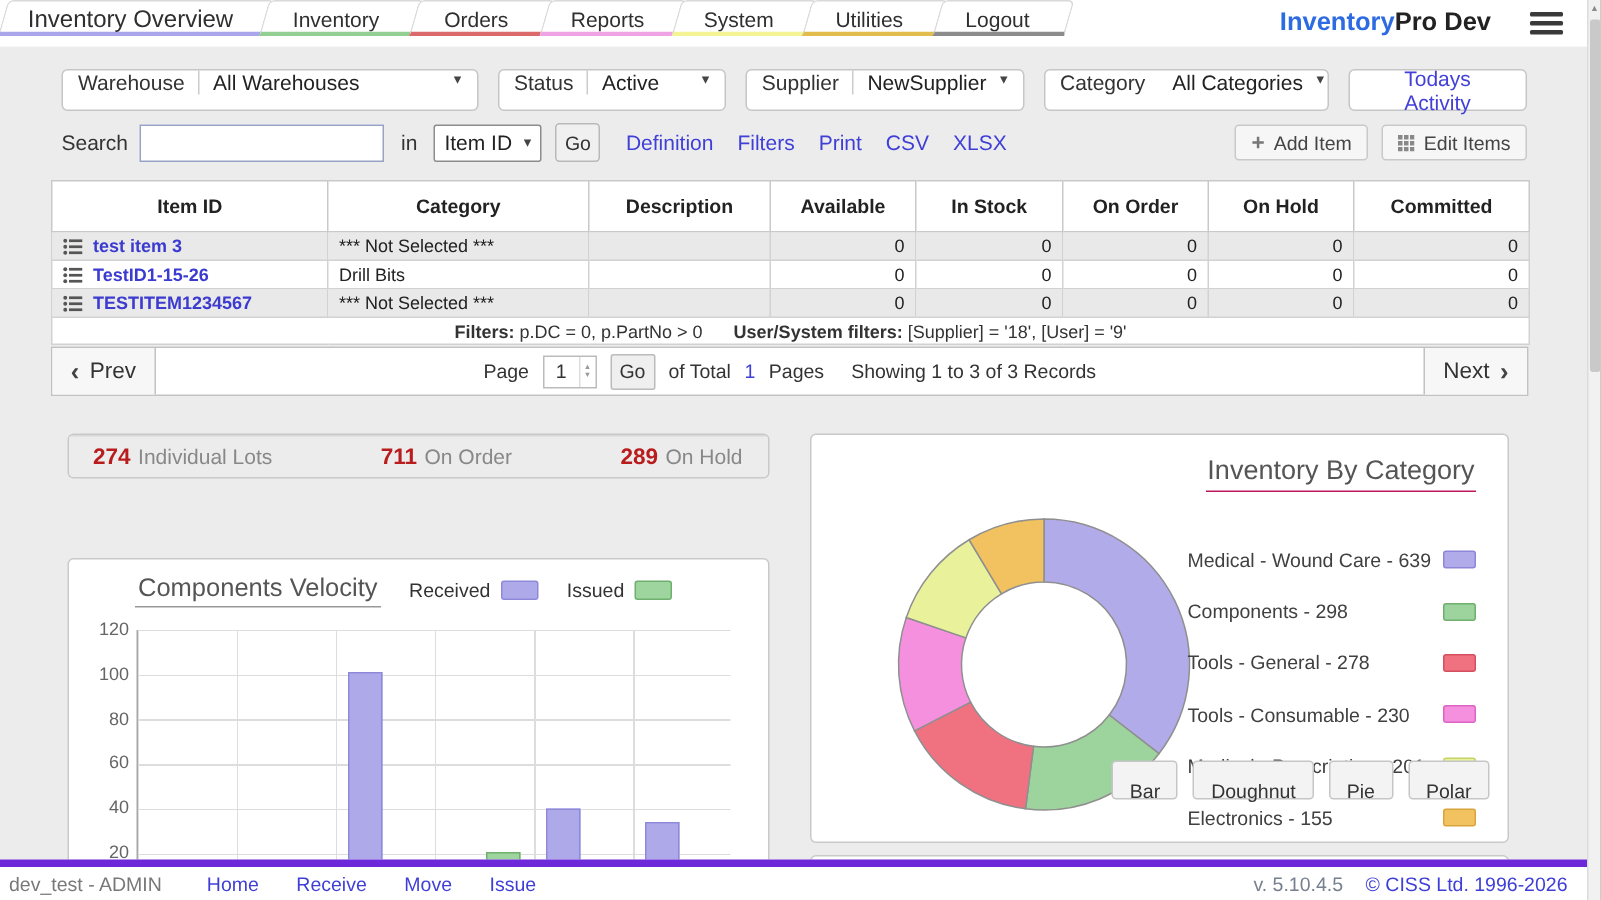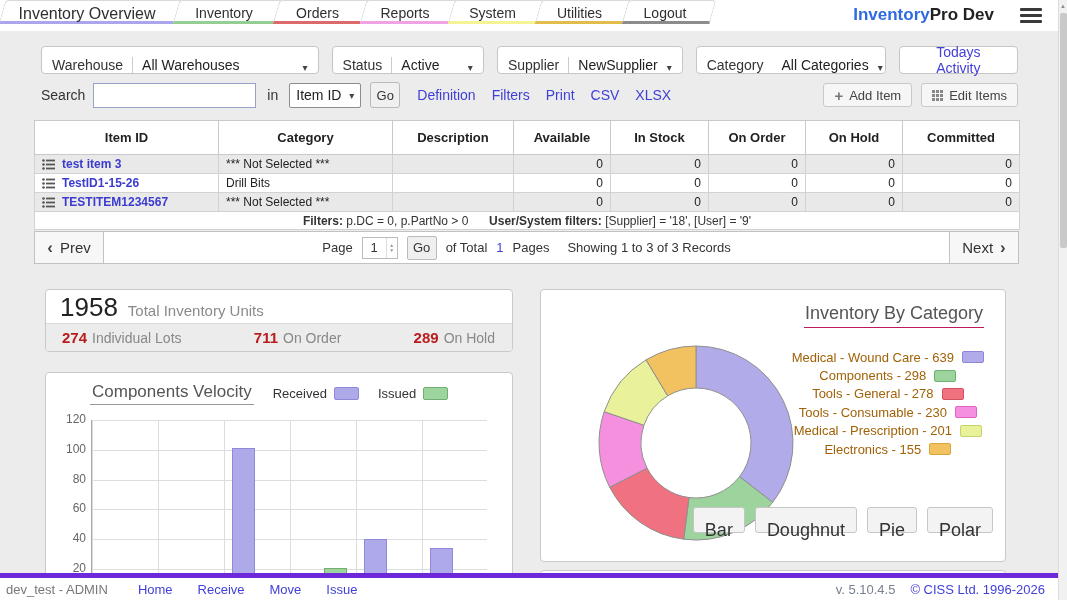--- a/index.html
+++ b/index.html
@@ -18,21 +18,21 @@
   .burger { position:absolute; right:16px; top:8px; width:22px; height:16px; cursor:pointer; z-index:2; }
   .burger span { display:block; height:3px; background:#3a3a3a; border-radius:1px; margin-bottom:3px; }
 
   
   .scrollbar { position:absolute; top:0; right:0; bottom:0; width:9px; background:#f1f1f1; border-left:1px solid #dcdcdc; z-index:9; }
   .scroll-up { position:absolute; top:1px; left:0; right:0; height:10px; font-size:6px; color:#8a8a8a; text-align:center; line-height:10px; }
   .scroll-thumb { position:absolute; top:13px; left:1px; width:7px; height:235px; background:#c9c9c9; border-radius:2px; }
 
   
   .filter-row { position:absolute; top:46px; left:41px; right:49px; height:28px; display:flex; gap:13px; align-items:center; }
-  .fgroup { height:28px; background:#fff; border:1px solid #c6c6c6; border-radius:4px; display:flex; align-items:flex-end; padding:0 10px; gap:9px; font-size:14px; color:#333; cursor:pointer; }
+  .fgroup { height:28px; background:#fff; border:1px solid #c6c6c6; border-radius:4px; display:flex; align-items:flex-start; padding:0 10px; gap:9px; font-size:14px; color:#333; cursor:pointer; }
   .fgroup .val { color:#222; white-space:nowrap; }
   .vdiv { width:1px; height:16px; background:#ccc; }
   .chev { font-size:10px; color:#444; }
   .push { margin-left:auto; }
   .g-warehouse { width:279px; } .g-status { width:153px; } .g-category { width:190px; }
   .btn-activity { margin-left:auto; height:28px; padding:0 13px; background:#fff; border:1px solid #c6c6c6; border-radius:4px; font-size:14px; color:#4340d8; display:flex; align-items:center; cursor:pointer; }
 
   
   .search-row { position:absolute; top:82px; left:41px; right:49px; height:26px; display:flex; align-items:center; font-size:14px; color:#333; }
   .search-row label { margin-right:8px; }
@@ -93,25 +93,25 @@
   .vel-plot { position:absolute; left:45px; top:47px; width:396px; height:186px; border-left:1px solid #a8a8a8;
     background-image:
       repeating-linear-gradient(to bottom, #ddd 0, #ddd 1px, transparent 1px, transparent 29.8px),
       repeating-linear-gradient(to right, #ddd 0, #ddd 1px, transparent 1px, transparent 66px); }
   .ytick { position:absolute; left:2px; width:38px; text-align:right; font-size:12px; color:#666; }
   .bar { position:absolute; width:23px; border:1px solid; }
 
   .donut-panel { top:289px; left:540px; width:466px; height:273px; }
   .donut-title { position:absolute; top:13px; right:21px; font-size:18px; color:#555; border-bottom:1px solid #be185d; padding:0 1px 3px; }
   .donut-legend { position:absolute; top:58px; right:21px; }
-  .dleg-row { display:flex; align-items:center; justify-content:center; gap:8px; font-size:13px; color:#a16207; height:18.4px; }
+  .dleg-row { display:flex; align-items:center; justify-content:space-between; gap:8px; font-size:13px; color:#404040; height:18.4px;margin-top:16px; }
   .dleg-sw { width:22px; height:12px; border-radius:2px; border:1px solid #999; }
   .donut-svg { position:absolute; left:0; top:0; }
   .chart-btns { position:absolute; right:12px; bottom:28px; display:flex; gap:10px; }
-  .chart-btn { height:18px; padding:12px 11px; background:#f3f3f3; border:1px solid #c6c6c6; border-radius:3px; font-size:18px; color:#333; cursor:pointer; font-family:"Liberation Sans",sans-serif; }
+  .chart-btn { height:18px; padding:12px 11px; background:#f3f3f3; border:1px solid #c6c6c6; border-radius:3px; font-size:13px; color:#333; cursor:pointer; font-family:"Liberation Sans",sans-serif; }
 
   .stub-panel { top:570px; left:540px; width:466px; height:28px; }
 
   
   .footer { position:absolute; left:0; right:9px; bottom:0; height:27px; background:#fff; border-top:5px solid #6d28d9; display:flex; align-items:center; font-size:13px; z-index:8; }
   .f-user { color:#787878; padding-left:6px; }
   .f-links { display:flex; gap:25px; margin-left:30px; }
   .f-links a { color:#3f3fd8; text-decoration:none; cursor:pointer; }
   .f-right { margin-left:auto; display:flex; gap:15px; padding-right:13px; }
   .f-ver { color:#76808f; }
@@ -363,24 +363,20 @@
       <span>Pages</span>
       <span class="pg-showing">Showing 1 to 3 of 3 Records</span>
     </div>
     <div class="pg-btn pg-next">
       <span>Next</span>
       <span class="pg-chev">›</span>
     </div>
   </div>
 
   <div class="panel stats">
-    <div class="stats-top">
-      <span class="stat-big">1958</span>
-      <span class="stat-big-lbl">Total Inventory Units</span>
-    </div>
     <div class="stats-bottom">
       <span class="mini-stat"><b>274</b><span>Individual Lots</span></span>
       <span class="mini-stat"><b>711</b><span>On Order</span></span>
       <span class="mini-stat"><b>289</b><span>On Hold</span></span>
     </div>
   </div>
 
   <div class="panel velocity">
     <div class="vel-head">
       <span class="chart-title">Components Velocity</span>

